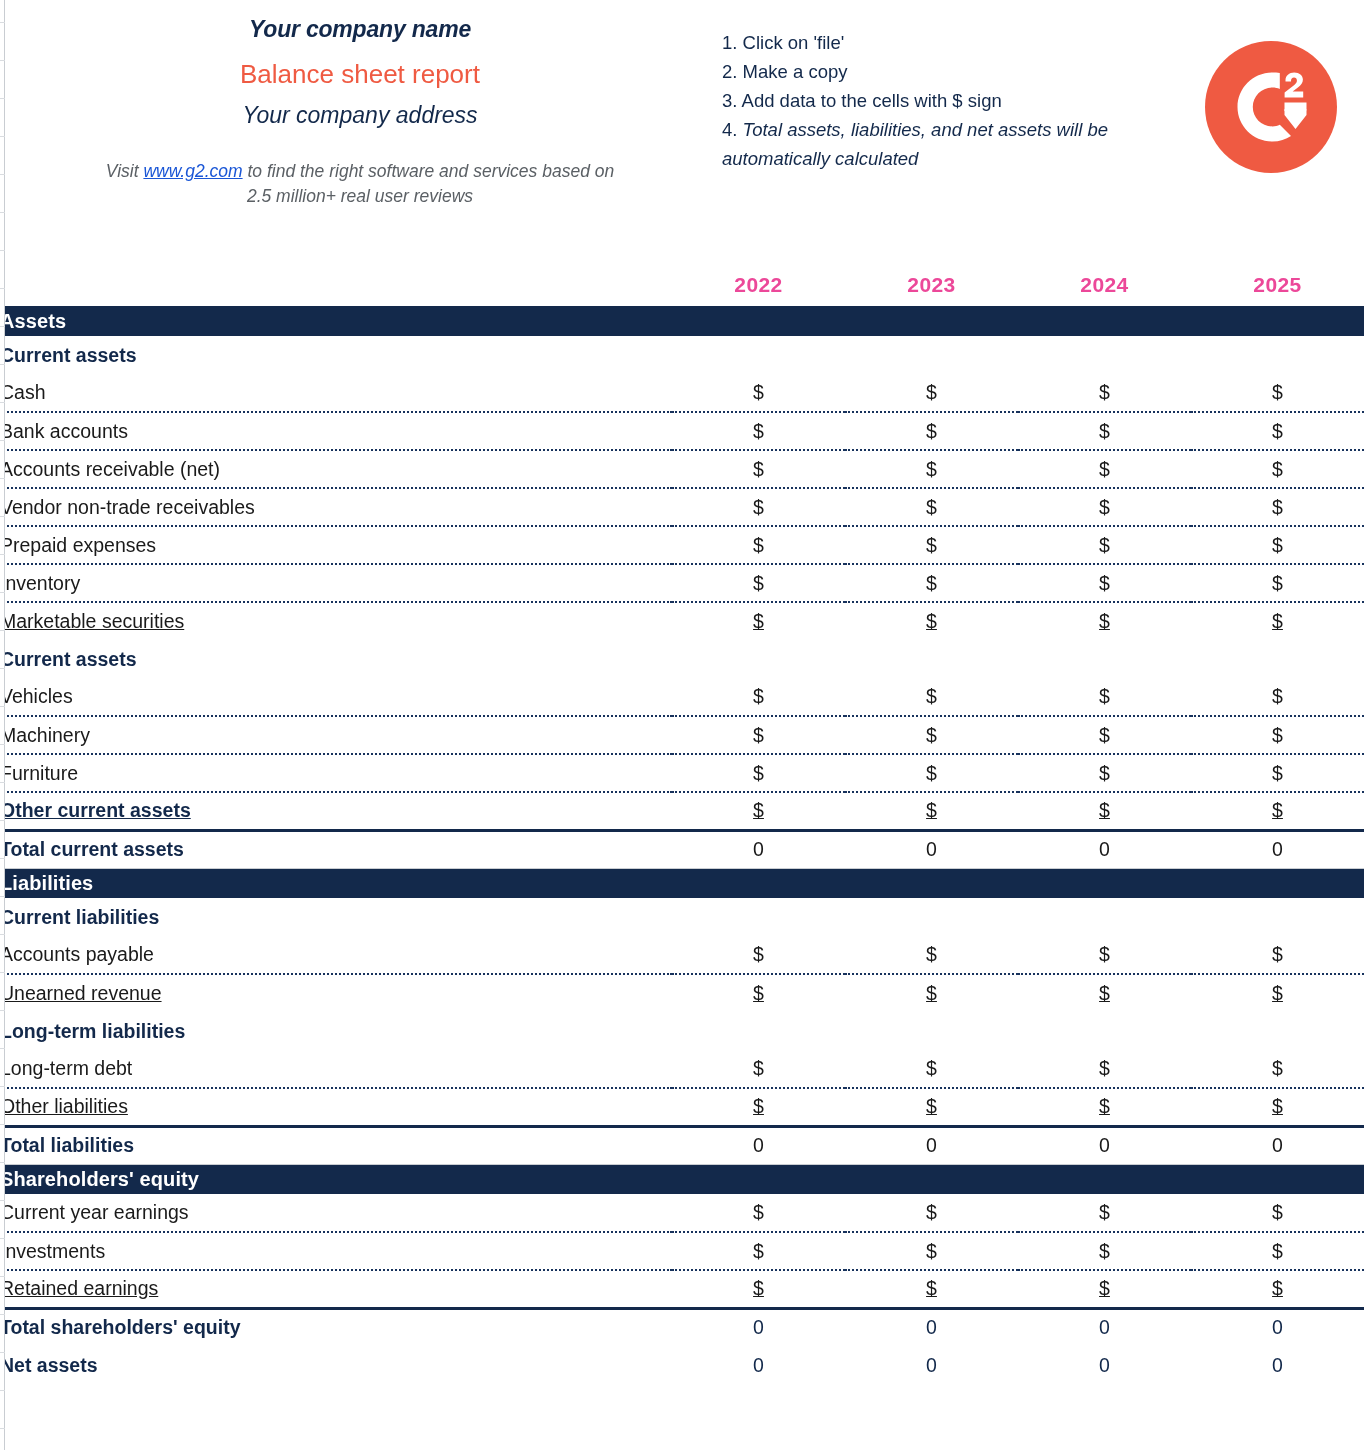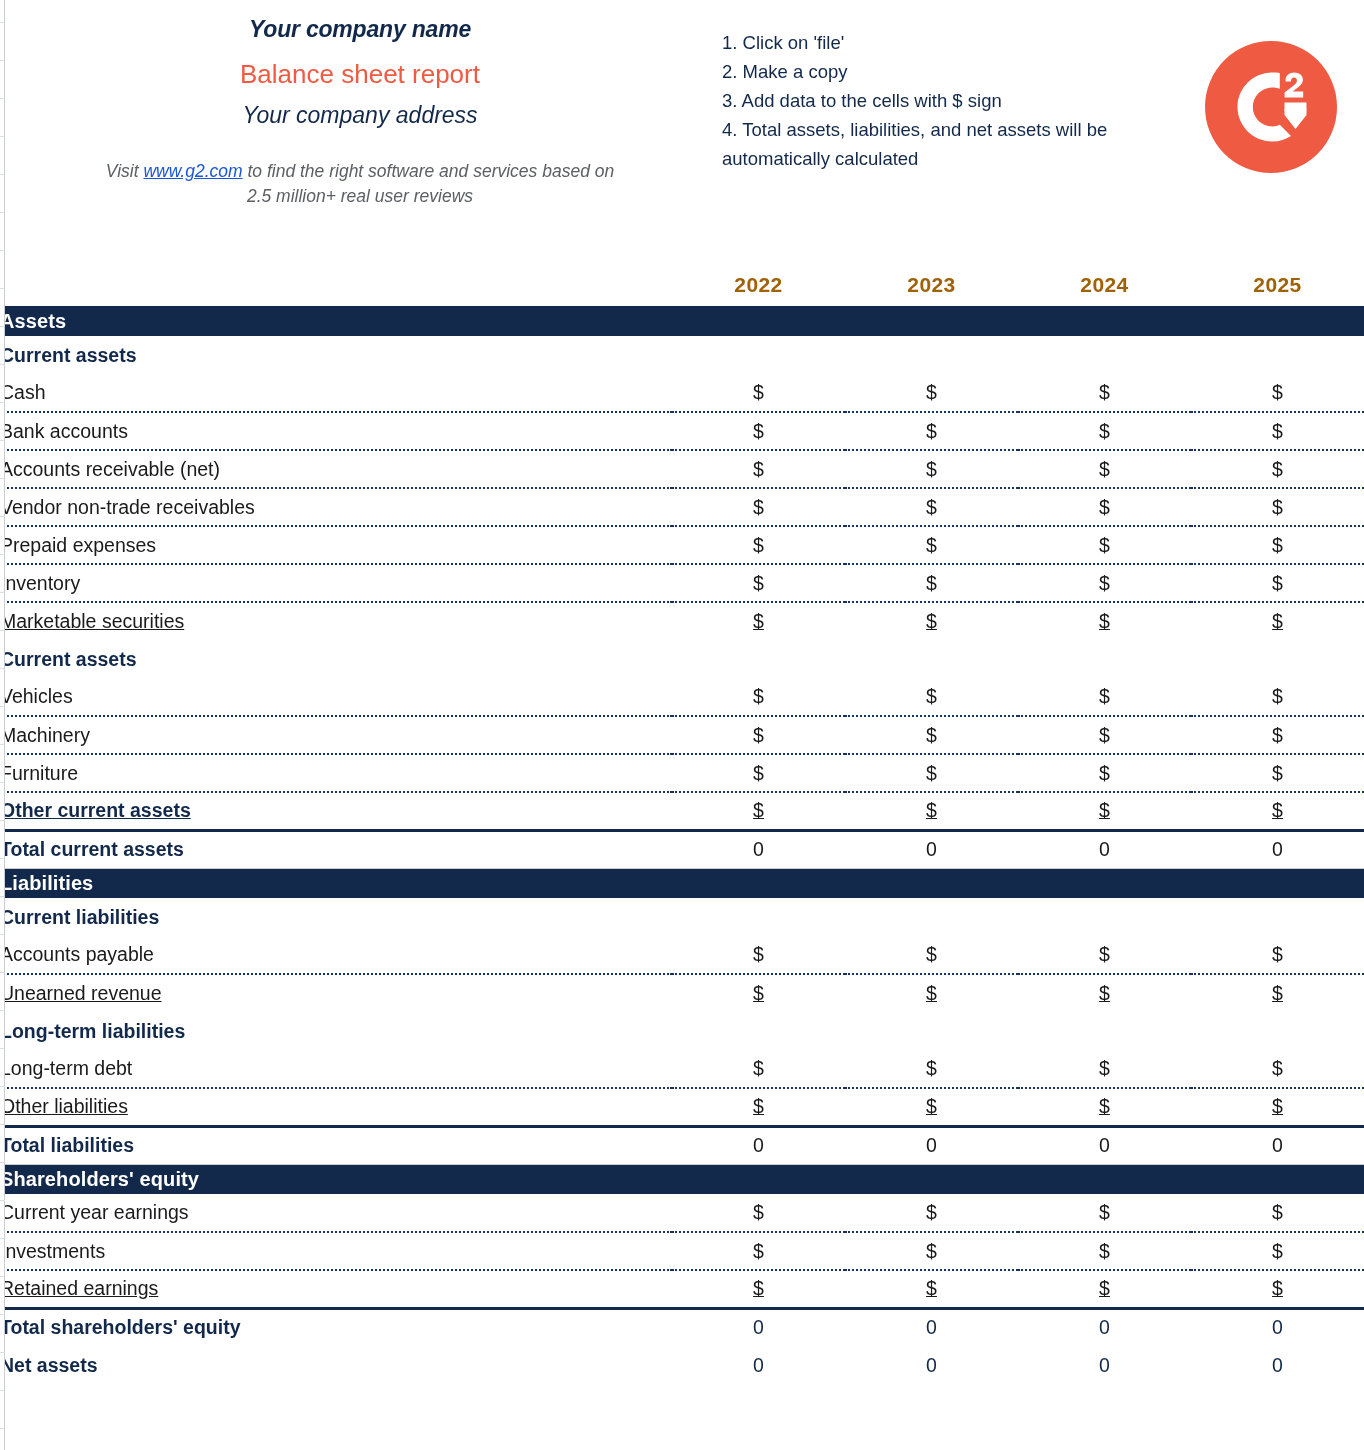--- a/index.html
+++ b/index.html
@@ -90,21 +90,21 @@
     font-size: 19px;
     color: #ef5a42;
     letter-spacing: -0.2px;
   }
 
   .howto-list {
     font-size: 18.5px;
     line-height: 1.57;
     color: #13294b;
   }
-  .howto-list .it { }
+  .howto-list .it { font-style: italic; }
 
   
   .g2logo {
     position: absolute;
     left: 1205px; top: 41px;
     width: 132px; height: 132px;
   }
 
   
   table.bs {
@@ -127,21 +127,21 @@
   }
 
   td.label { padding-left: 12px; white-space: nowrap; }
   td.val   { text-align: center; font-size: 19.5px; }
 
   
   tr.years td {
     height: 42px;
     font-weight: bold;
     font-size: 21px;
-    color: #a16207;
+    color: #ec4899;
     text-align: center;
     letter-spacing: 0.4px;
   }
 
   
   tr.section td {
     background: #13294b;
     color: #ffffff;
     font-weight: bold;
     font-size: 20px;

